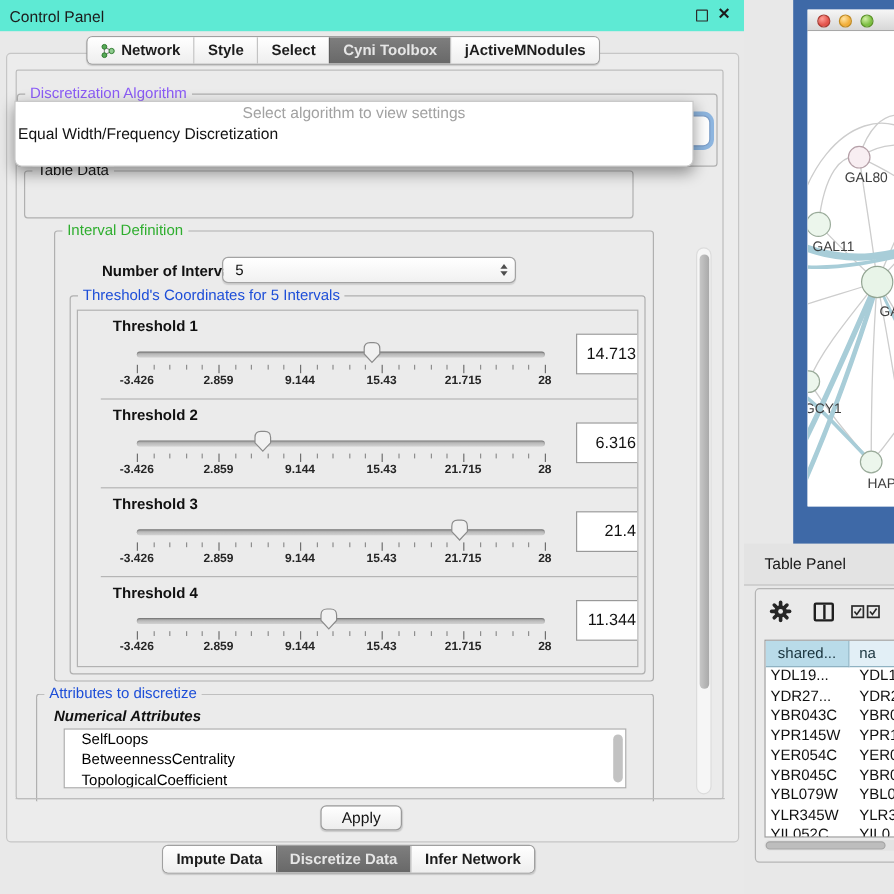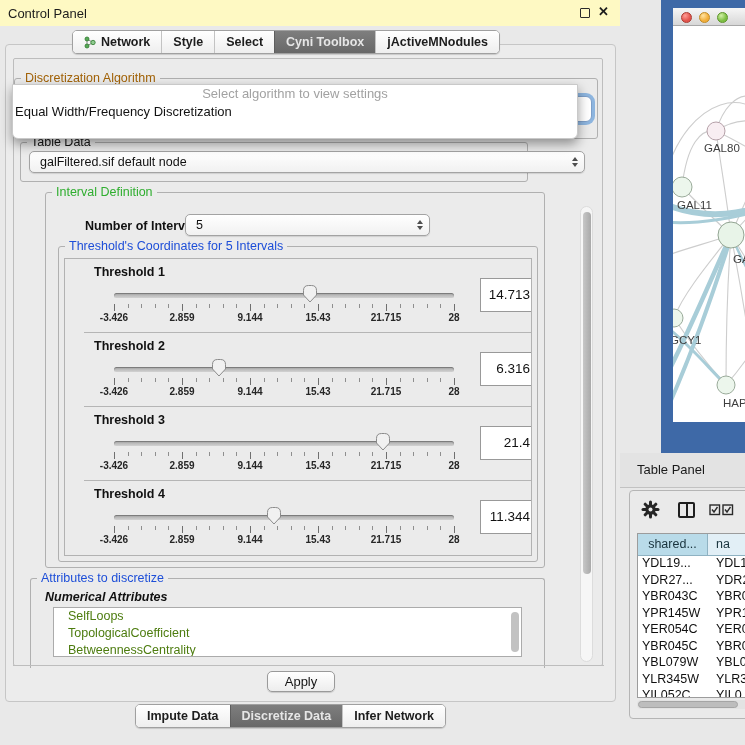--- a/index.html
+++ b/index.html
@@ -1,39 +1,39 @@
 <!DOCTYPE html>
 <html><head>
 <meta charset="utf-8">
 <style>
   html,body{margin:0;padding:0;background:#d0d0d0;}
   *{box-sizing:border-box;font-family:"Liberation Sans",sans-serif;}
   #stage{position:relative;width:745px;height:745px;background:#e9e9e9;overflow:hidden;margin:0 auto;}
 
   
-  .cp-header{position:absolute;left:0;top:0;width:620px;height:26px;background:#fef9c3;}
+  .cp-header{position:absolute;left:0;top:0;width:620px;height:26px;background:#5eead4;}
   .cp-title{position:absolute;left:8px;top:6px;font-size:13px;color:#1c1c1c;}
   .win-min{position:absolute;left:580px;top:8px;width:10px;height:10px;border:1.6px solid #2b2b2b;border-radius:1px;}
   .win-close{position:absolute;left:598px;top:4px;font-size:13px;font-weight:bold;color:#1c1c1c;}
 
   
   .seg{position:absolute;display:inline-flex;border:1px solid #a0a0a0;border-radius:5px;overflow:hidden;background:#fff;box-shadow:0 1px 1px rgba(0,0,0,.15);}
   .seg .tab{display:flex;align-items:center;gap:5px;padding:0 11px;height:22px;font-size:12.5px;font-weight:bold;color:#1d1d1d;background:linear-gradient(#ffffff,#eeeeee);border-left:1px solid #c3c3c3;cursor:default;}
   .seg .tab:first-child{border-left:none;}
   .seg .tab.sel{background:linear-gradient(#7e7e7e,#686868);color:#e6e6e6;border-left-color:#5e5e5e;}
   #top-tabs{left:72px;top:30px;}
   #bottom-tabs{left:135px;top:704px;align-items:center;}
 
   
   .outer-panel{position:absolute;left:5px;top:44px;width:611px;height:658px;background:#ececec;border:1px solid #c6c6c6;border-radius:4px;}
   .inner-panel{position:absolute;left:13px;top:58px;width:590px;height:608px;background:#ebebeb;border:1px solid #bdbdbd;border-radius:2px;}
 
   .group{position:absolute;border:1px solid #b0b0b0;border-radius:3px;}
   .gtitle{position:absolute;top:-8px;left:6px;background:#ebebeb;padding:0 4px;font-size:12.5px;white-space:nowrap;}
-  .t-green{color:#2fae2f;} .t-blue{color:#1d4ed8;} .t-dark{color:#141414;} .t-faded{color:#a16207;}
+  .t-green{color:#2fae2f;} .t-blue{color:#1d4ed8;} .t-dark{color:#141414;} .t-faded{color:#8b5cf6;}
 
   
   .combo{position:absolute;background:linear-gradient(#ffffff,#f1f1f1);border:1px solid #a3a3a3;border-radius:5px;box-shadow:0 1px 1px rgba(0,0,0,.12);font-size:12.5px;color:#111;}
   .combo .ctext{position:absolute;left:10px;top:50%;transform:translateY(-50%);white-space:nowrap;}
   .stepper{position:absolute;right:6px;top:50%;transform:translateY(-50%);display:flex;flex-direction:column;gap:2px;}
   .stepper .up{width:0;height:0;border-left:3.5px solid transparent;border-right:3.5px solid transparent;border-bottom:4.5px solid #4e4e4e;}
   .stepper .dn{width:0;height:0;border-left:3.5px solid transparent;border-right:3.5px solid transparent;border-top:4.5px solid #4e4e4e;}
 
   
   .algo-combo{position:absolute;left:22px;top:96px;width:570px;height:26px;background:#fff;border:1px solid #7d9fc9;border-radius:6px;box-shadow:0 0 0 3px rgba(110,163,219,.75);}
@@ -55,21 +55,21 @@
   .tick.major{height:7px;background:#6f6f6f;}
   .ticklabel{position:absolute;top:53px;width:60px;text-align:center;font-size:10px;font-weight:bold;color:#262626;}
   .th-value{position:absolute;left:396px;top:19px;width:58px;height:34px;background:#fff;border:1px solid #999;font-size:13.5px;color:#111;text-align:right;line-height:32px;padding-right:7px;}
 
   
   .vscroll-track{position:absolute;left:580px;top:206px;width:13px;height:456px;background:#f6f6f6;border:1px solid #dcdcdc;border-radius:7px;}
   .vscroll-thumb{position:absolute;left:2px;top:5px;width:8px;height:362px;border-radius:4px;background:linear-gradient(90deg,#c7c7c7,#a9a9a9);}
 
   
   .attr-list{position:absolute;left:22px;top:28px;width:469px;height:50px;background:#fff;border:1px solid #ababab;overflow:hidden;}
-  .attr-item{height:17px;line-height:17px;padding-left:14px;font-size:12.5px;color:#4d7c0f;white-space:nowrap;}
+  .attr-item{height:17px;line-height:17px;padding-left:14px;font-size:12.5px;color:#000000;white-space:nowrap;}
   .list-thumb{position:absolute;right:2px;top:4px;width:8px;height:40px;border-radius:4px;background:#c2c2c2;}
 
   .apply-btn{position:absolute;left:267px;top:671px;width:68px;height:21px;background:linear-gradient(#ffffff,#ededed);border:1px solid #9a9a9a;border-radius:5px;font-size:13px;color:#141414;text-align:center;line-height:19px;box-shadow:0 1px 1px rgba(0,0,0,.15);}
 
   
   .right{position:absolute;left:620px;top:0;width:125px;height:745px;background:#e8e8e8;}
   .net-frame{position:absolute;left:0;top:0;width:147px;height:455px;background:#3e69a7;border-bottom:1px solid #7f1d1d;margin-left:41px;}
   .net-window{position:absolute;left:12px;top:8px;width:113px;height:414px;background:#fff;}
   .net-titlebar{position:absolute;left:0;top:0;width:100%;height:18px;background:linear-gradient(#f6f6f6,#d7d7d7);border-bottom:1px solid #a8a8a8;}
   .light{position:absolute;top:3.5px;width:11px;height:11px;border-radius:50%;}
@@ -138,27 +138,20 @@
       </div>
   </div>
 
   <div class="group" style="left:14px;top:78px;width:584px;height:61px;">
     <span class="gtitle t-faded">Discretization Algorithm</span>
   </div>
   <div class="algo-combo"></div>
 
   <div class="group" style="left:20px;top:142px;width:508px;height:40px;">
     <span class="gtitle t-dark">Table Data</span>
-    <div class="combo" style="left:8px;top:8px;width:556px;height:22px;">
-      <span class="ctext">galFiltered.sif default node</span>
-      <span class="stepper">
-          <i class="up"></i>
-          <i class="dn"></i>
-        </span>
-    </div>
   </div>
 
   <div class="group" style="left:45px;top:192px;width:500px;height:376px;">
     <span class="gtitle t-green">Interval Definition</span>
   </div>
   <span class="lbl-bold" style="left:85px;top:219px;">Number of Intervals</span>
   <div class="combo" style="left:185px;top:214px;width:245px;height:22px;">
     <span class="ctext">5</span>
     <span class="stepper">
         <i class="up"></i>
@@ -351,22 +344,22 @@
   <div class="vscroll-track">
     <div class="vscroll-thumb"></div>
   </div>
 
   <div class="group" style="left:30px;top:578px;width:515px;height:90px;border-bottom:none;border-radius:3px 3px 0 0;">
     <span class="gtitle t-blue">Attributes to discretize</span>
     <span class="lbl-bold" style="left:14px;top:11px;font-style:italic;">Numerical Attributes</span>
     <div class="attr-list">
       <div class="list-thumb"></div>
     <div class="attr-item">SelfLoops</div>
+        <div class="attr-item">BetweennessCentrality</div>
         <div class="attr-item">TopologicalCoefficient</div>
-        <div class="attr-item">BetweennessCentrality</div>
       </div>
   </div>
 
   <div style="position:absolute;left:13px;top:665px;width:591px;height:1px;background:#bdbdbd;"></div>
   <div class="apply-btn">Apply</div>
 
   <div class="seg" id="bottom-tabs">
     <div class="tab">
         <span>Impute Data</span>
       </div>

